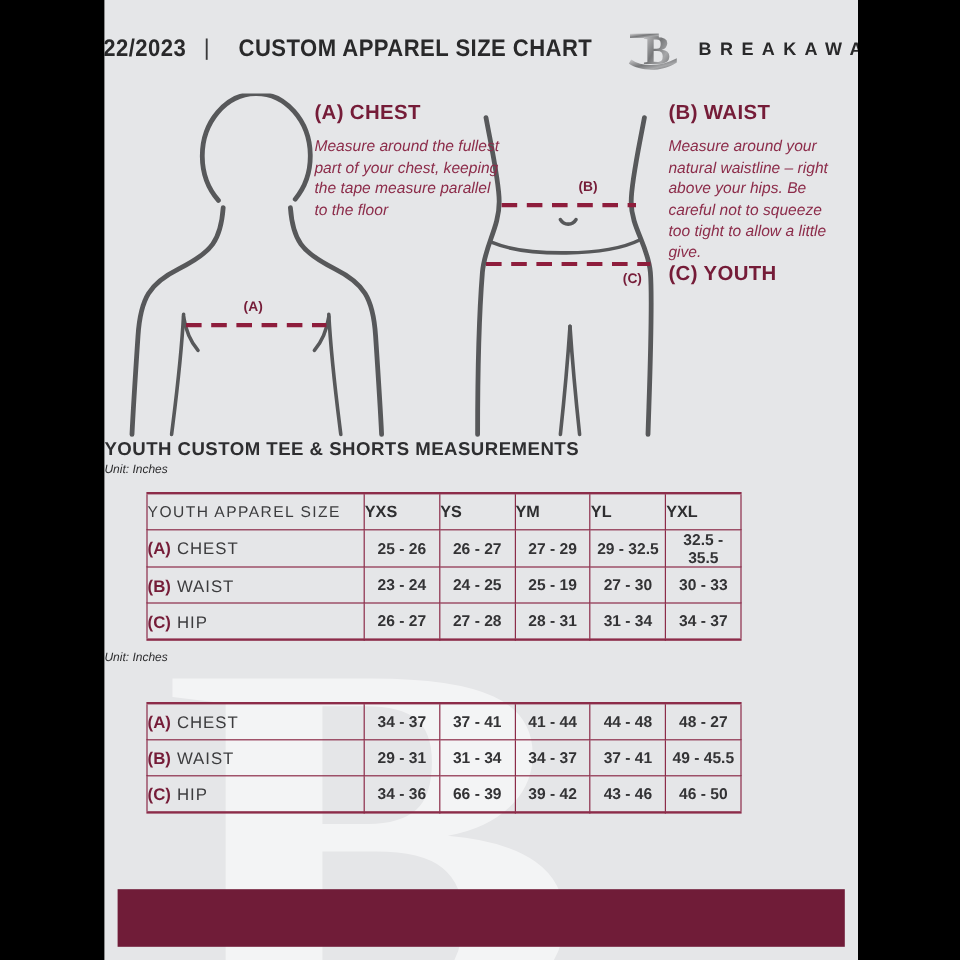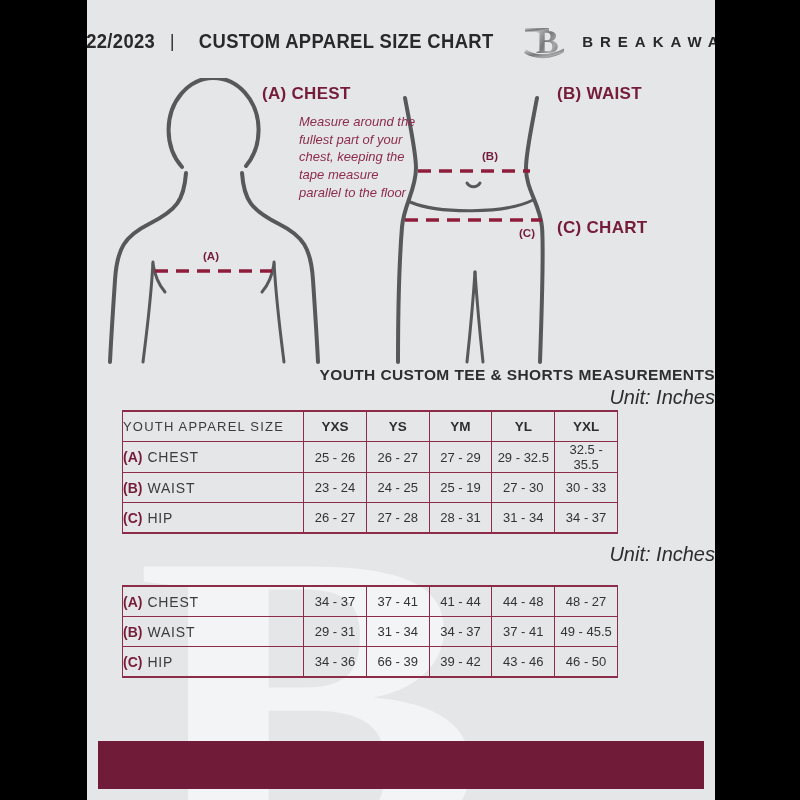--- a/index.html
+++ b/index.html
@@ -41,55 +41,54 @@
   .block-chest { left:175px; top:84px; width:160px; }
   .block-waist { left:470px; top:84px; width:146px; }
   .block-hips  { left:470px; top:218px; width:156px; }
   .guide-heading {
     font-size:17px; font-weight:bold; color:#751c38; letter-spacing:0.3px;
     margin:0 0 9px 0;
   }
   .guide-body {
     font-size:13px; font-style:italic; color:#8c2c4a; line-height:1.36;
     white-space:pre-line;
-    margin-left:37px;
   }
   .marker {
     position:absolute; z-index:3; font-size:11.5px; font-weight:bold; color:#751c38;
   }
   .marker-a { left:116px; top:250px; }
   .marker-b { left:395px; top:150px; }
   .marker-c { left:432px; top:227px; }
   
-  .section-head { position:absolute; left:0; right:0; text-align:right; z-index:2; }
+  .section-head { position:absolute; left:0; right:0; text-align:left; z-index:2; }
   .youth-head { top:366px; }
   .adult-head { top:541px; }
   .section-title {
     font-size:15.5px; font-weight:bold; color:#2e2e30; letter-spacing:0.4px;
   }
-  .section-unit { font-size:20px; font-style:italic; color:#2e2e30; margin-top:2px; }
+  .section-unit { font-size:10px; font-style:italic; color:#2e2e30; margin-top:2px; }
   
   table.size {
     position:absolute; left:35px; width:496px; z-index:2;
     border-collapse:collapse; table-layout:fixed; background:transparent;
   }
   .youth-table { top:410px; }
   .adult-table { top:585px; }
   table.size th, table.size td { border:1.5px solid #8c2c49; height:29px; padding:0; }
   table.size { border-top:2.5px solid #8c2c49; border-bottom:2.5px solid #8c2c49; }
   th.label-col {
     font-size:13px; font-weight:normal; color:#3c3c3e; letter-spacing:1.2px;
     text-align:left; padding-left:14px;
   }
-  th.size-col { font-size:13.5px; font-weight:bold; color:#2e2e30; text-align:center; }
+  th.size-col { font-size:13.5px; font-weight:bold; color:#2e2e30; text-align:left; }
   td.row-label {
     text-align:left; padding-left:14px; font-size:14px; color:#3c3c3e; letter-spacing:0.8px;
   }
   td.row-label .prefix { color:#751c38; font-weight:bold; margin-right:5px; letter-spacing:0; }
-  td.val { text-align:center; font-size:13px; color:#333335; }
+  td.val { text-align:center; font-size:13px; color:#333335;font-weight:bold; }
   
   .footer {
     position:absolute; left:11px; top:741px; width:606px; height:48px;
     background:#701c38; z-index:4;
   }
 </style>
 </head>
 <body>
 
 <div class="page">
@@ -156,23 +155,24 @@
   <span class="marker marker-a">(A)</span>
   <span class="marker marker-b">(B)</span>
   <span class="marker marker-c">(C)</span>
 
   <div class="guide-block block-chest">
     <div class="guide-heading">(A) CHEST</div>
     <div class="guide-body">Measure around the fullest part of your chest, keeping the tape measure parallel to the floor</div>
   </div>
   <div class="guide-block block-waist">
     <div class="guide-heading">(B) WAIST</div>
+    <div class="guide-body">Measure around your natural waistline – right above your hips. Be careful not to squeeze too tight to allow a little give.</div>
   </div>
   <div class="guide-block block-hips">
-    <div class="guide-heading">(C) CHART</div>
+    <div class="guide-heading">(C) YOUTH</div>
   </div>
 
   <div class="section-head youth-head">
     <div class="section-title">YOUTH CUSTOM TEE &amp; SHORTS MEASUREMENTS</div>
     <div class="section-unit">Unit: Inches</div>
   </div>
 
   <table class="size youth-table">
     <colgroup>
         <col style="width:181px">

